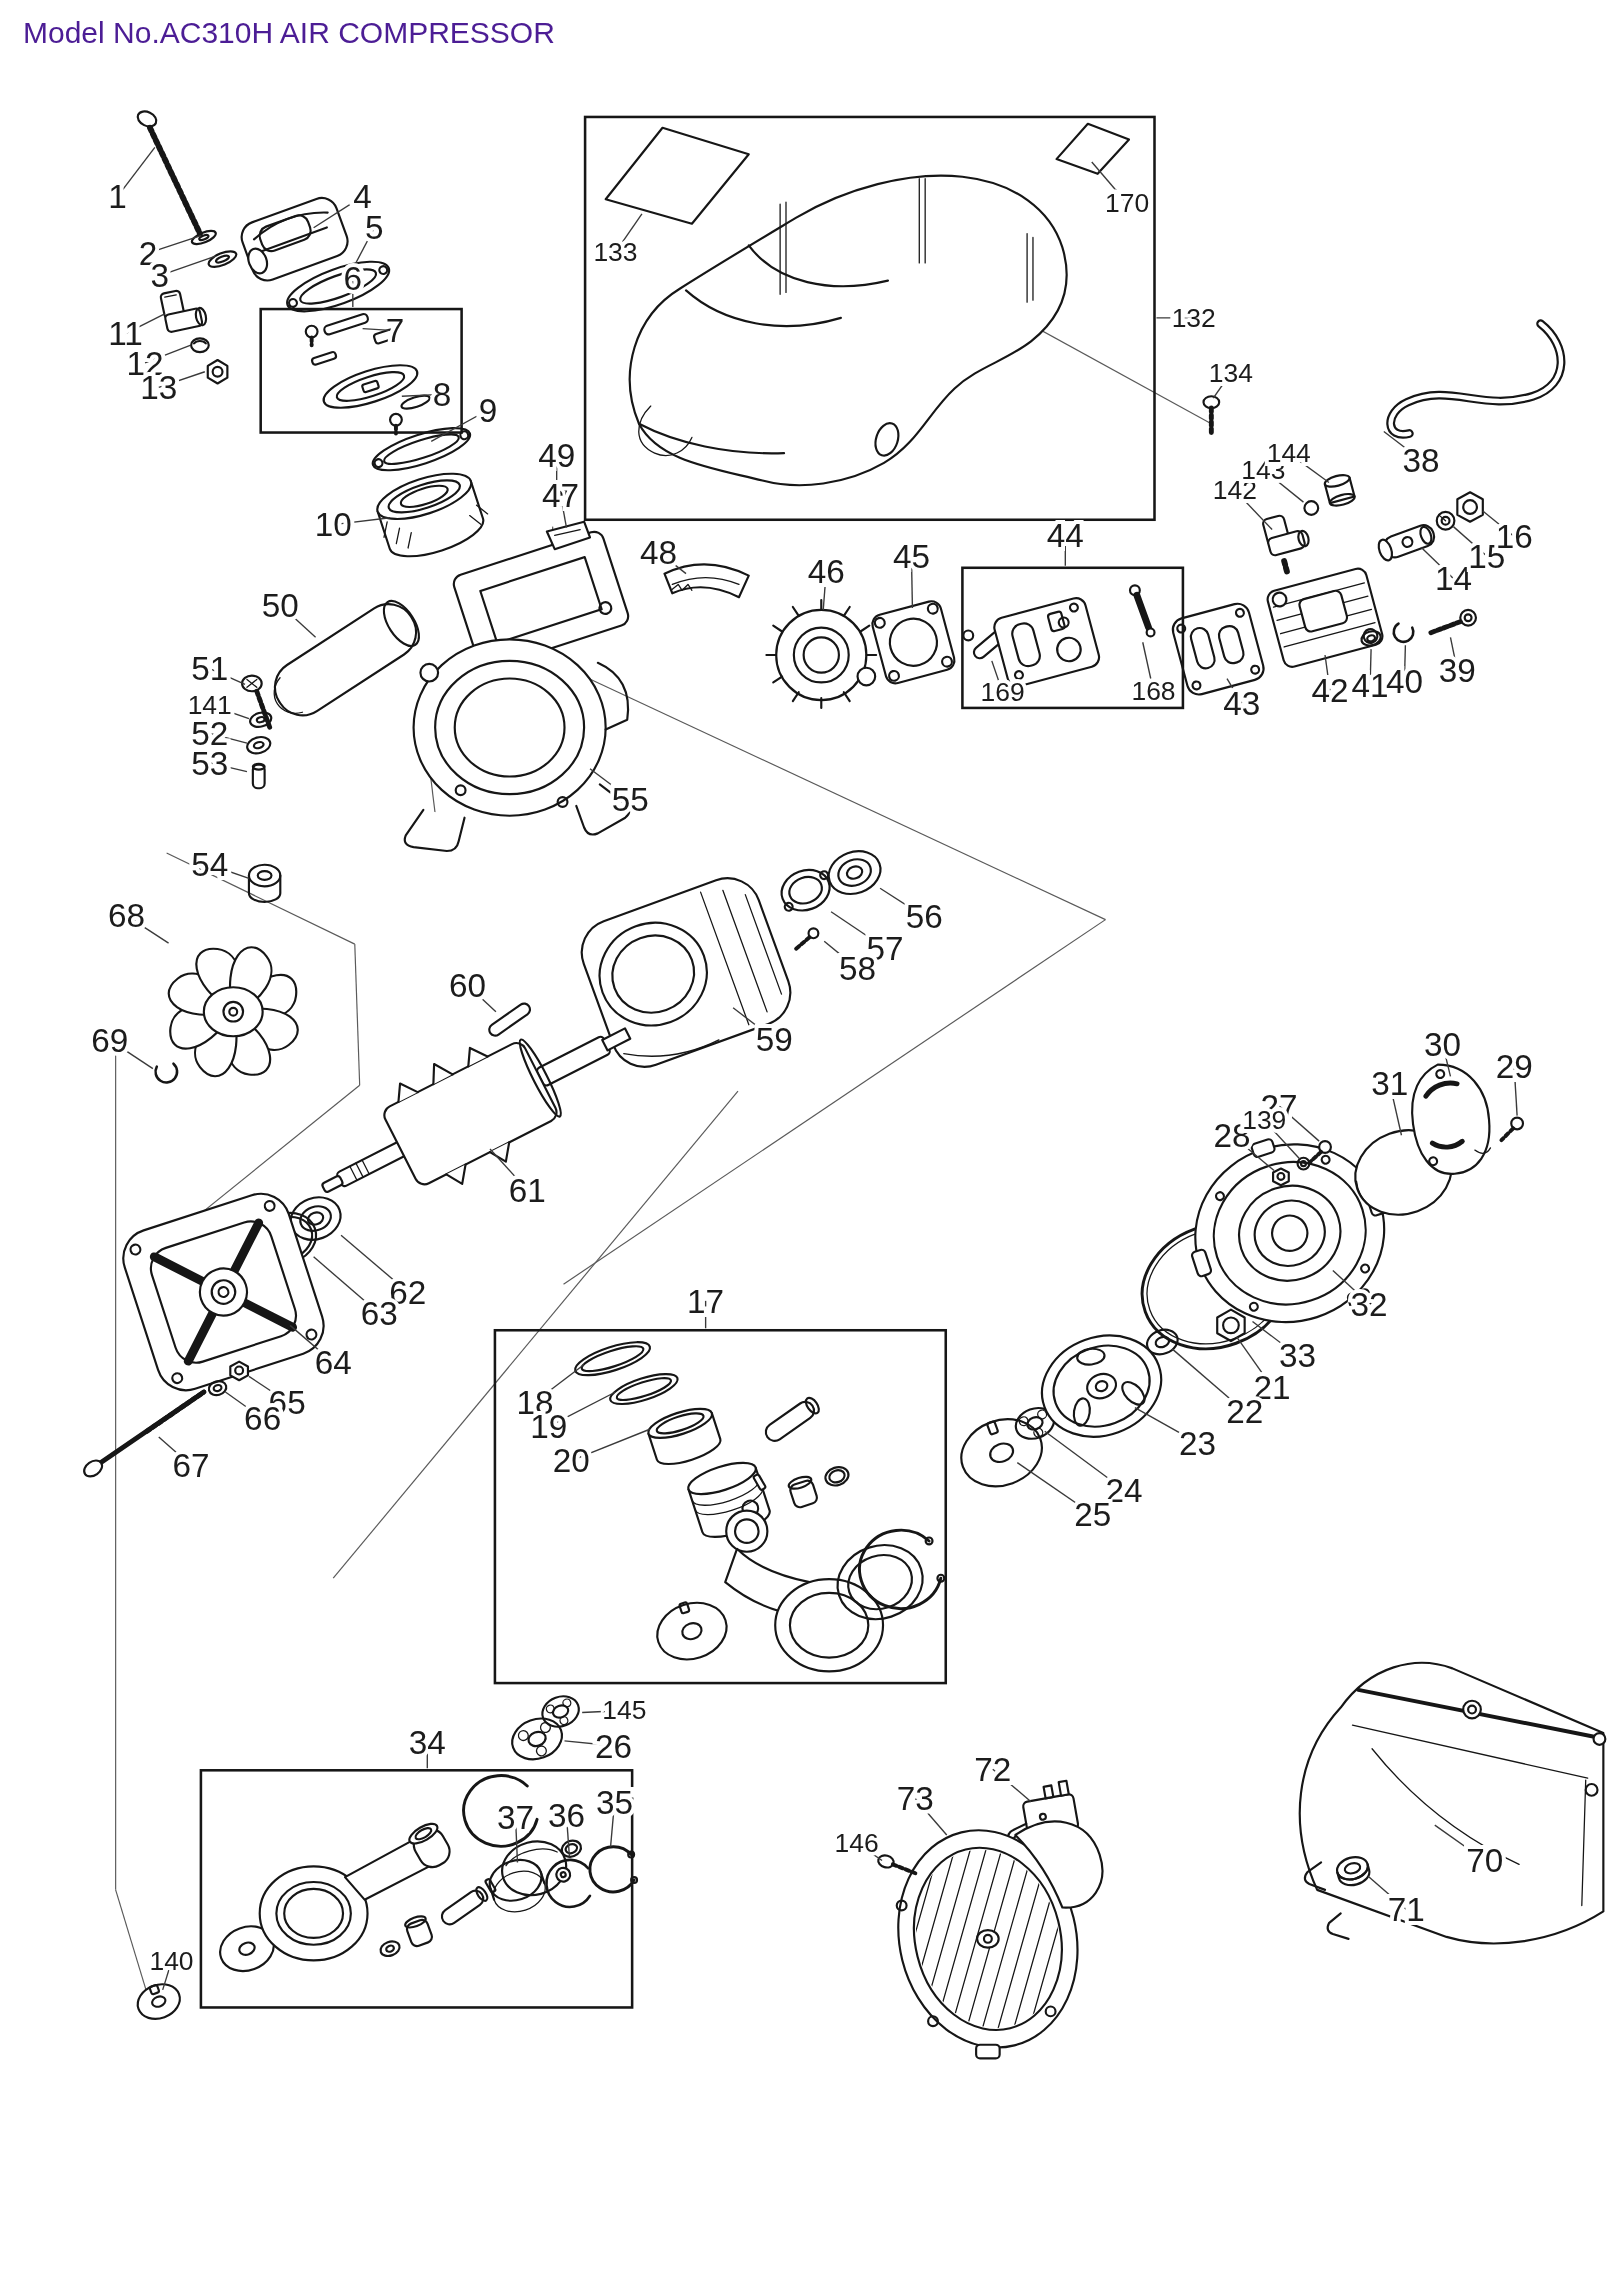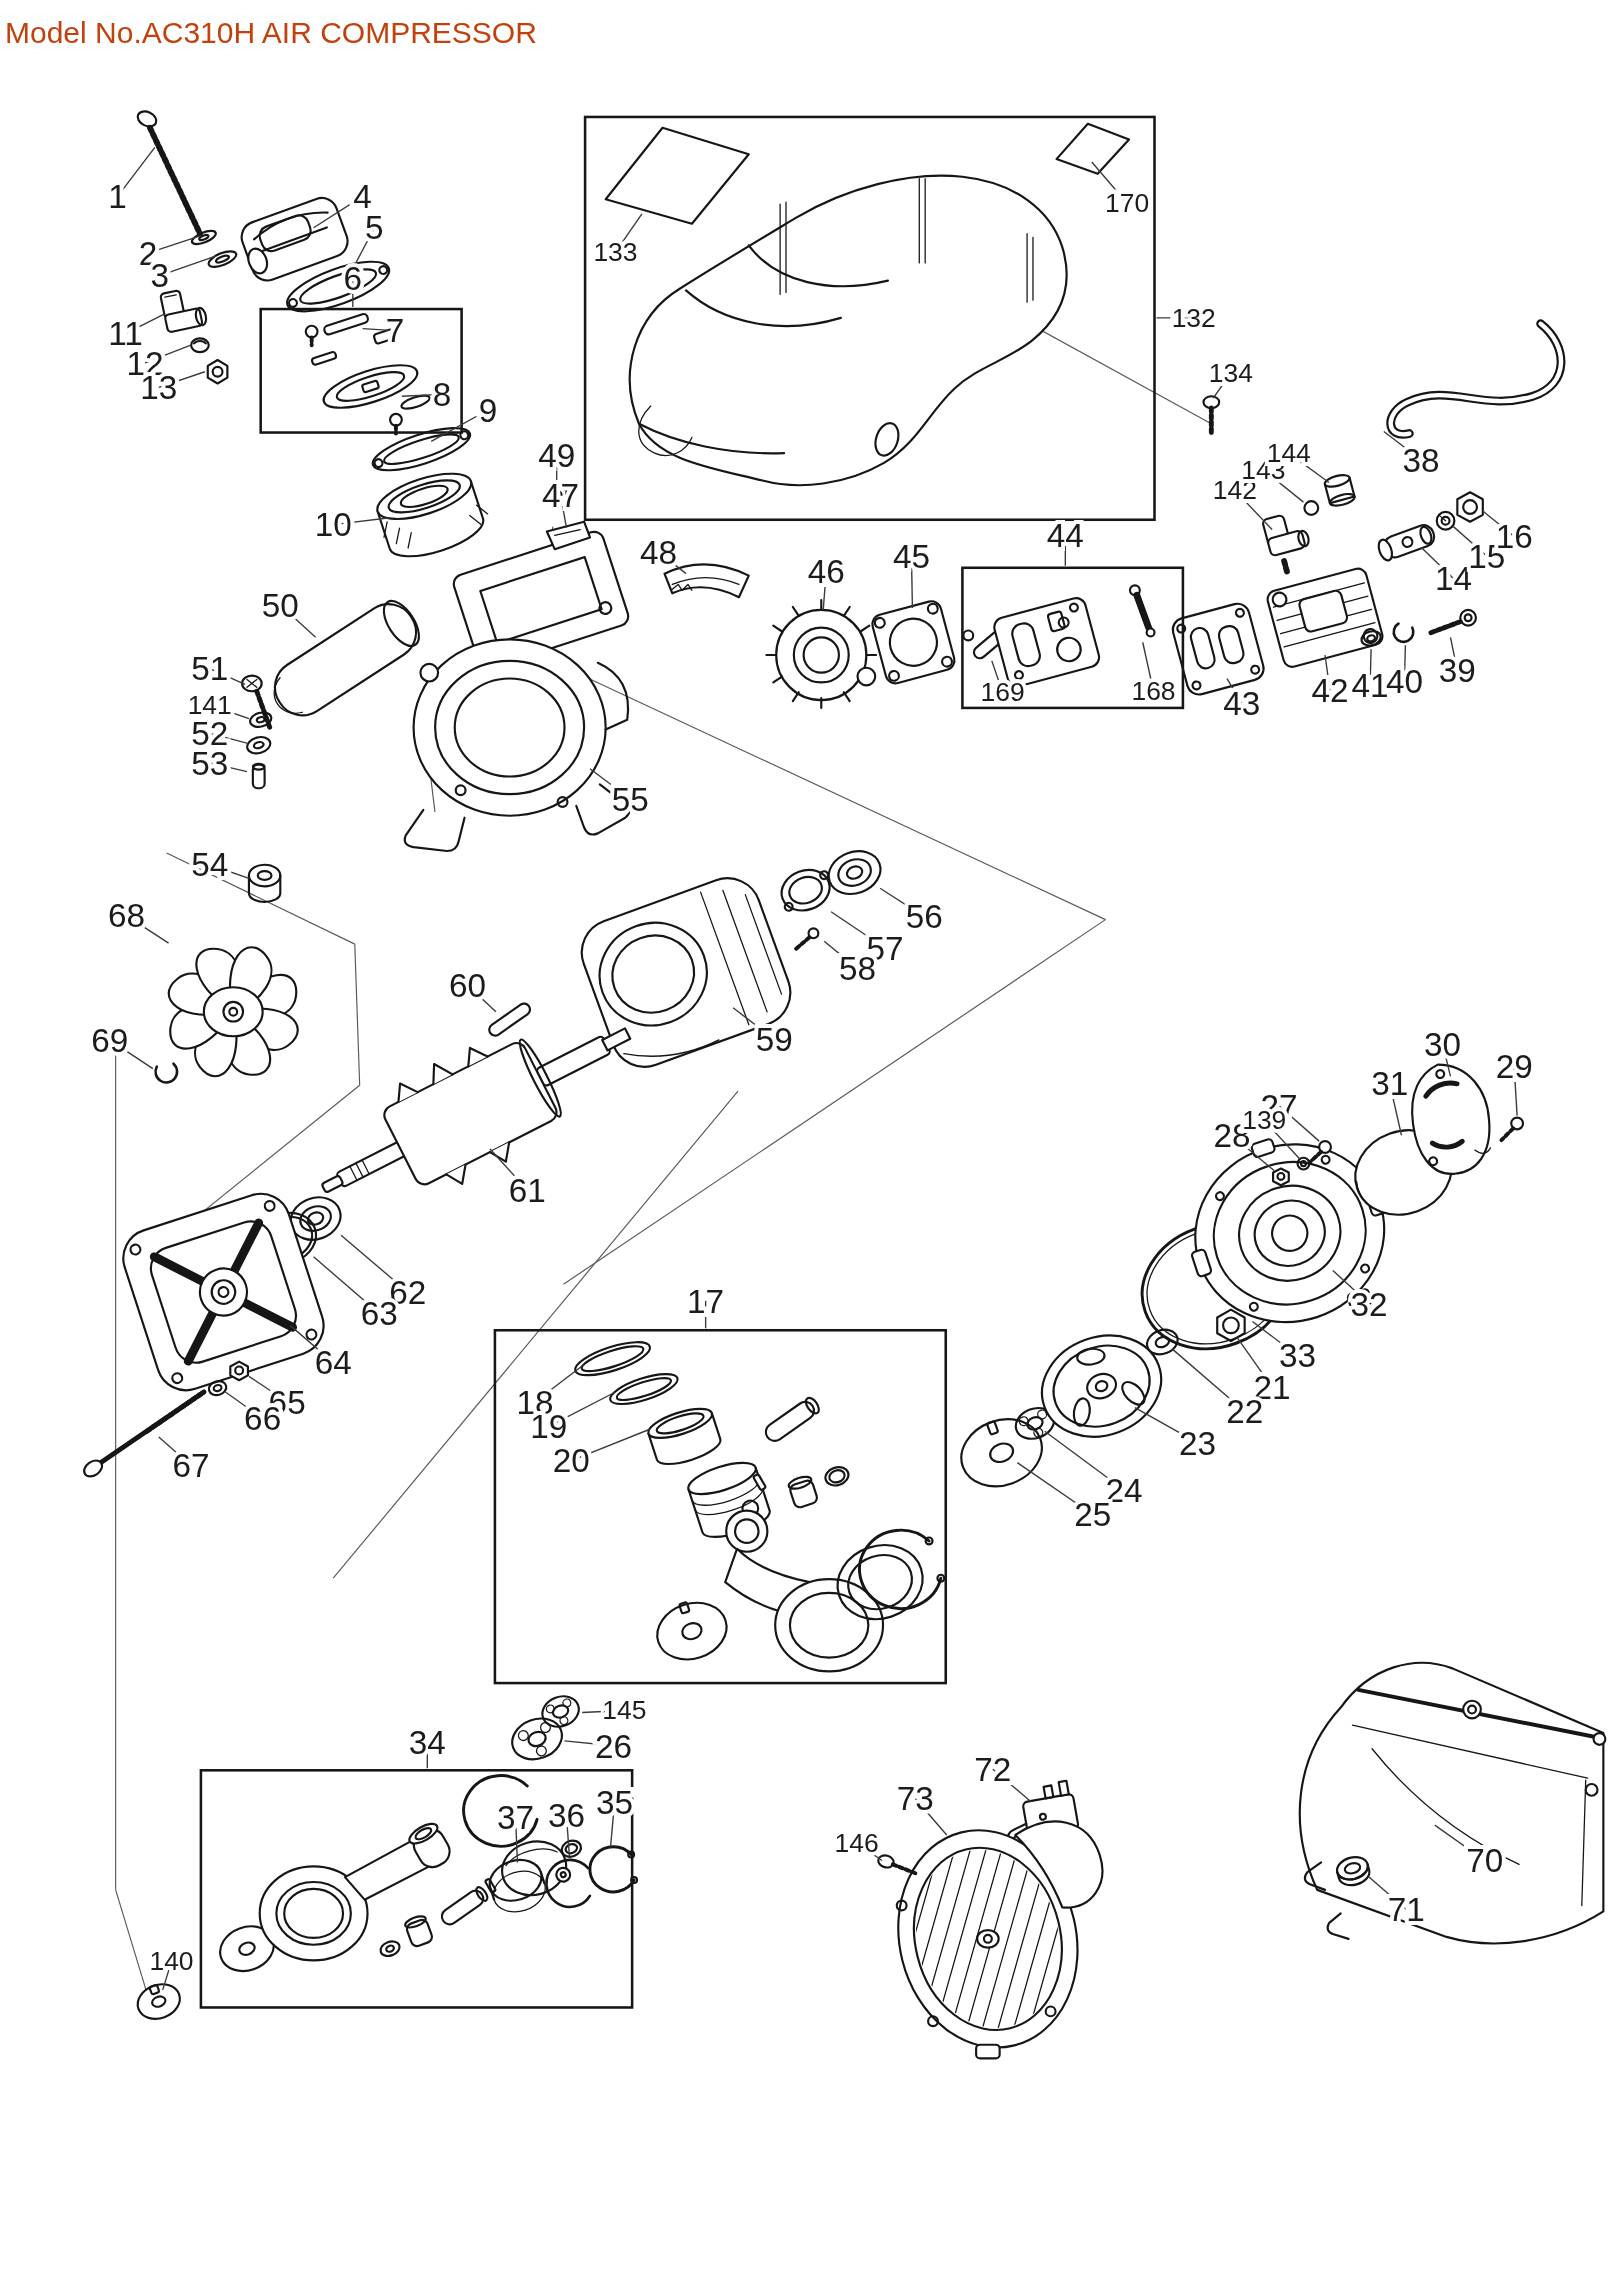--- a/index.html
+++ b/index.html
@@ -1,18 +1,18 @@
 <!DOCTYPE html>
 <html><head>
 <meta charset="utf-8">
 <style>
   html,body{margin:0;padding:0;background:#fff;}
   #page{position:relative;width:1621px;height:2293px;background:#fff;overflow:hidden;
         font-family:"Liberation Sans",sans-serif;}
-  #title{position:absolute;left:5px;top:15.7px;font-size:30px;color:#c2410c;letter-spacing:0px;}
+  #title{position:absolute;left:23px;top:15.7px;font-size:30px;color:#4c1d95;letter-spacing:0px;}
   svg{position:absolute;left:0;top:0;}
   .art{stroke:#161616;stroke-width:2.2;fill:none;stroke-linecap:round;stroke-linejoin:round;}
   .s{fill:#ffffff;}
   .t{stroke-width:1.3;}
   .d{stroke-dasharray:4 3;}
   .guide{stroke:#5a5a5a;stroke-width:1.2;fill:none;}
   .kitbox{stroke:#161616;stroke-width:2.6;fill:none;}
   .leader{stroke:#3a3a3a;stroke-width:1.4;fill:none;}
   .lbl{font-family:"Liberation Sans",sans-serif;font-size:34px;fill:#1c1c1c;
        text-anchor:middle;paint-order:stroke;stroke:#fff;stroke-width:8px;}

